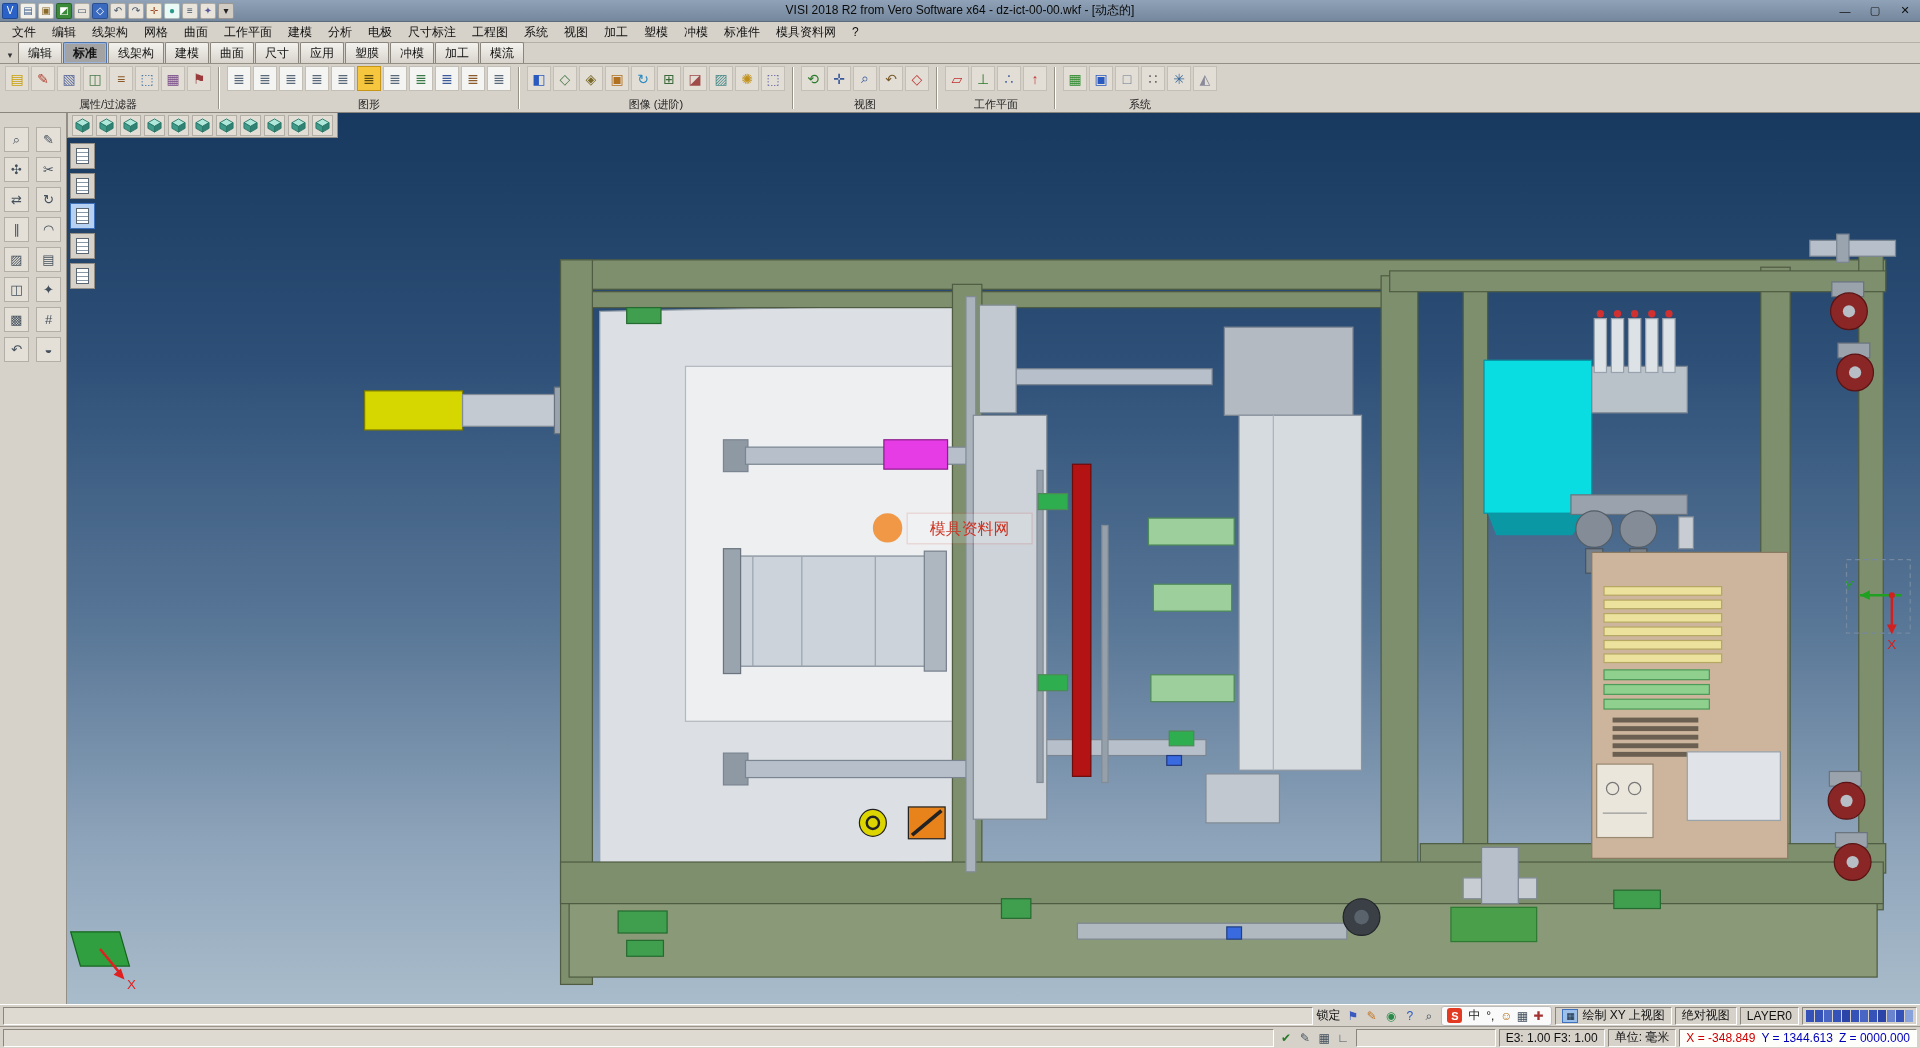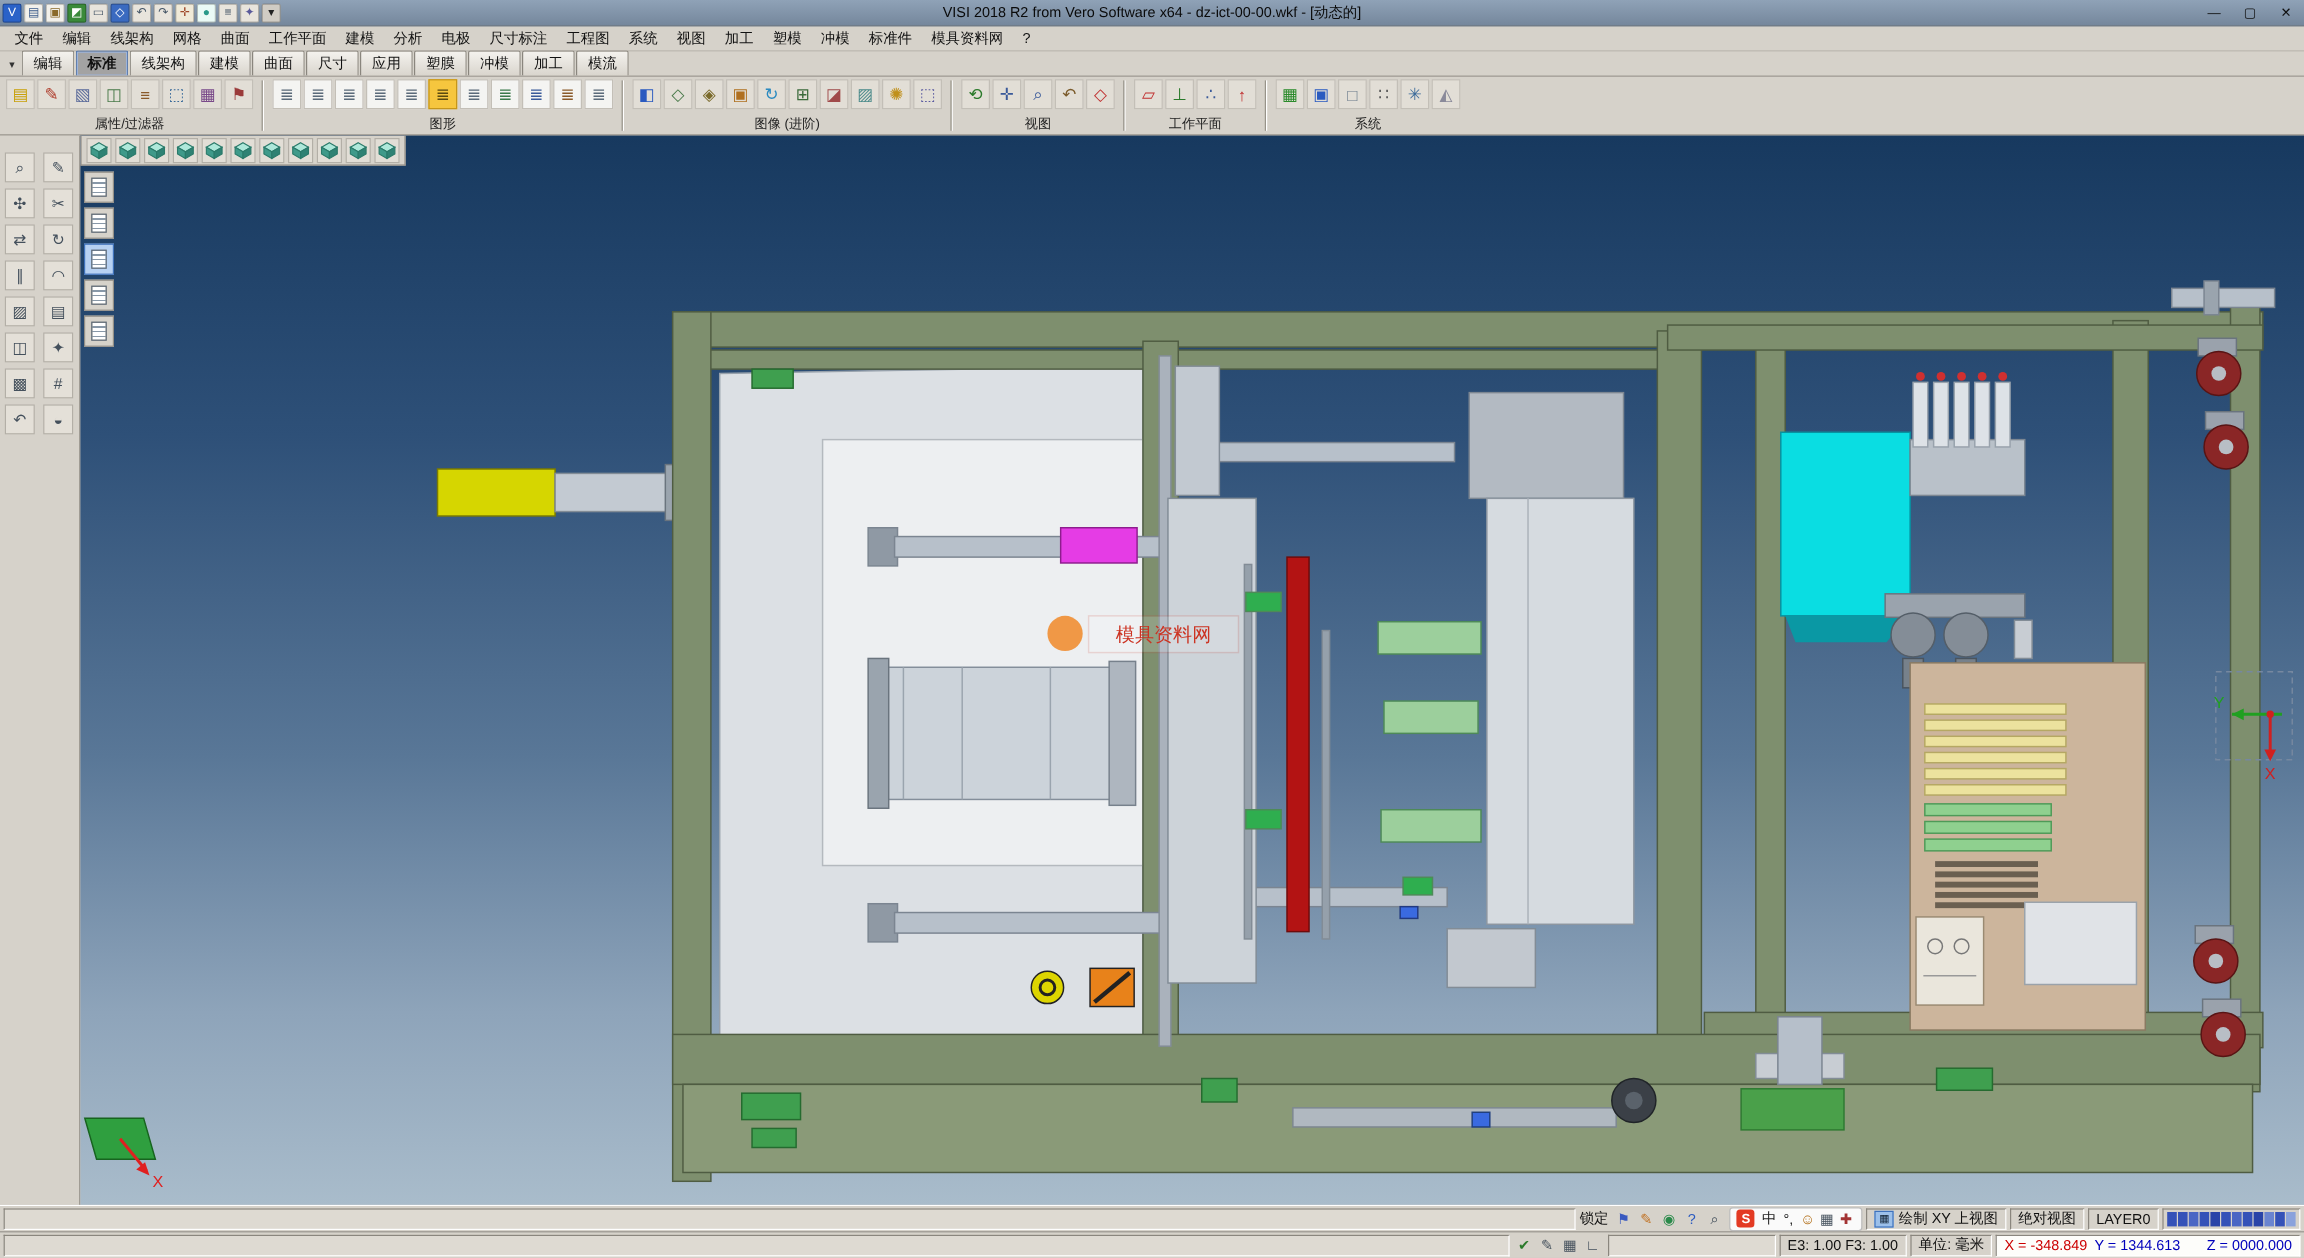--- a/index.html
+++ b/index.html
@@ -53,21 +53,21 @@
   .cell { height:18px; display:flex; align-items:center; padding:0 6px; background:#d6d2ca; border:1px solid; border-color:#8a867e #ffffff #ffffff #8a867e; white-space:nowrap; }
   .cell.field { background:#dedad2; }
   .grow { flex:1; }
   .st-icon { width:19px; height:18px; display:flex; align-items:center; justify-content:center; font-size:12px; }
   .ime { display:flex; align-items:center; gap:4px; height:20px; padding:0 5px; background:#fafafa; border:1px solid #bcbcbc; border-radius:3px; }
   .ime-logo { width:15px; height:15px; background:#e33a23; color:#fff; font-weight:bold; font-size:11px; border-radius:3px; display:flex; align-items:center; justify-content:center; }
   .ime .st-icon { width:16px; }
   .chips { display:flex; gap:1px; align-items:center; padding:0 3px; }
   .chip { width:8px; height:12px; display:inline-block; }
   .coord-x { color:#cc0000; margin-right:6px; }
-  .coord-yz { color:#0000bb; margin-right:22px; }
+  .coord-yz { color:#0000bb; margin-right:6px; }
   .cell.coords { background:#fdfdfa; }
   .hint-icon { width:16px; height:14px; background:#9cc0ea; border:1px solid #3f72bc; margin-right:4px; display:flex; align-items:center; justify-content:center; font-size:9px; color:#123; }
 </style>
 </head>
 <body>
 
 <div class="titlebar">
   <div class="qat">
 
   <div class="qicon" style="color: rgb(255, 255, 255); background: rgb(42, 98, 200);">

